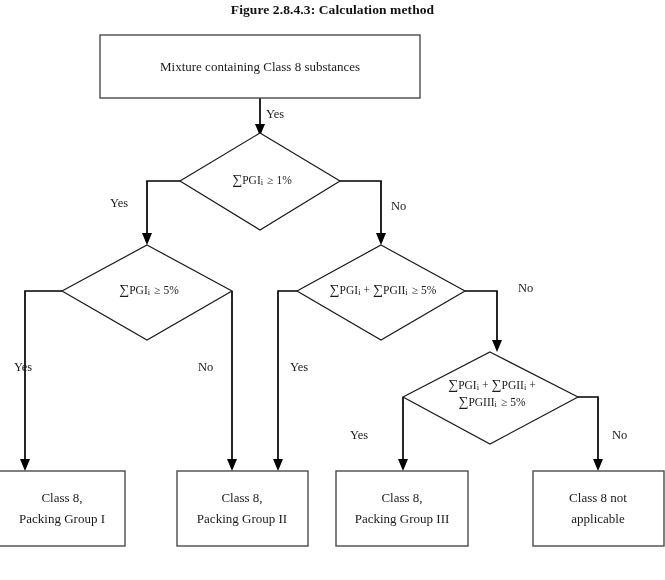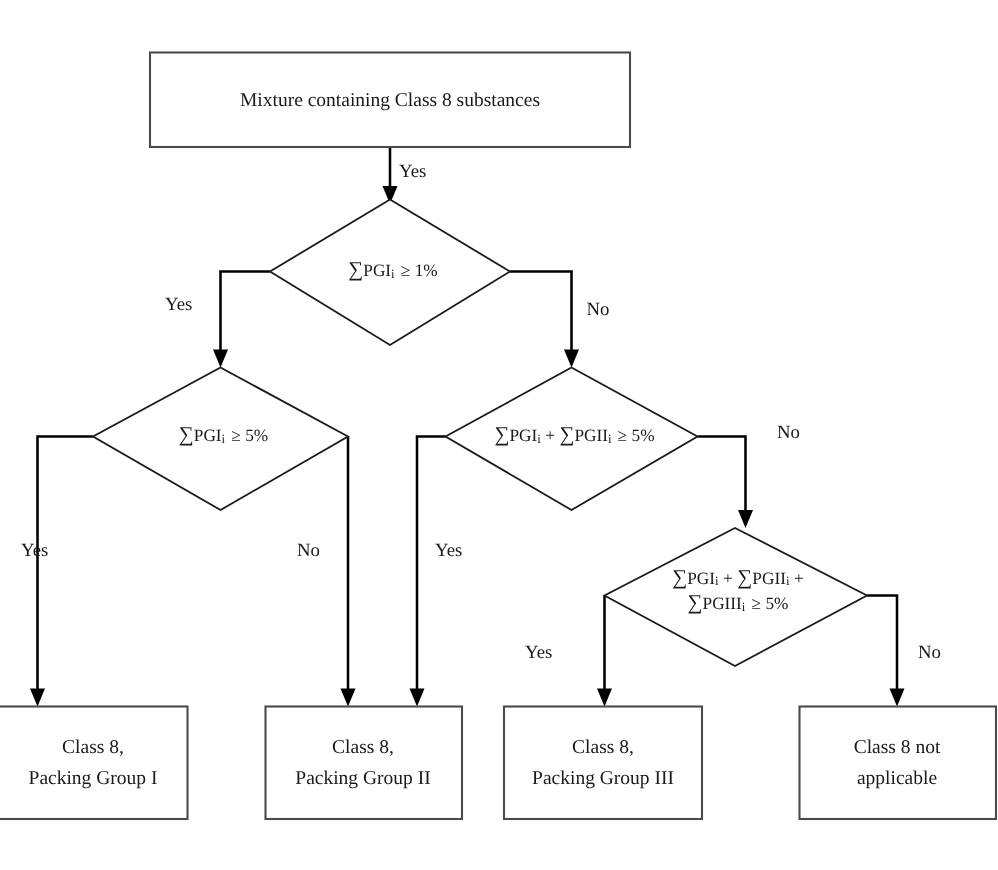--- a/index.html
+++ b/index.html
@@ -90,20 +90,21 @@
   }
   tspan.sig {
     font-size: 14px;
   }
 </style>
 </head>
 <body>
 
 <div id="figure-root">
 
+  <div class="fig-title">Figure 2.8.4.3: Calculation method</div>
 
   <svg id="flow" viewBox="0 0 665 580" xmlns="http://www.w3.org/2000/svg">
 
     <g>
       <path class="edge" d="M 260 98 L 260 128"></path>
       <polygon class="arrowhead" points="260,136 255,124 265,124"></polygon>
     </g>
 
     <g>
       <path class="edge" d="M 180 181 L 147 181 L 147 236"></path>

